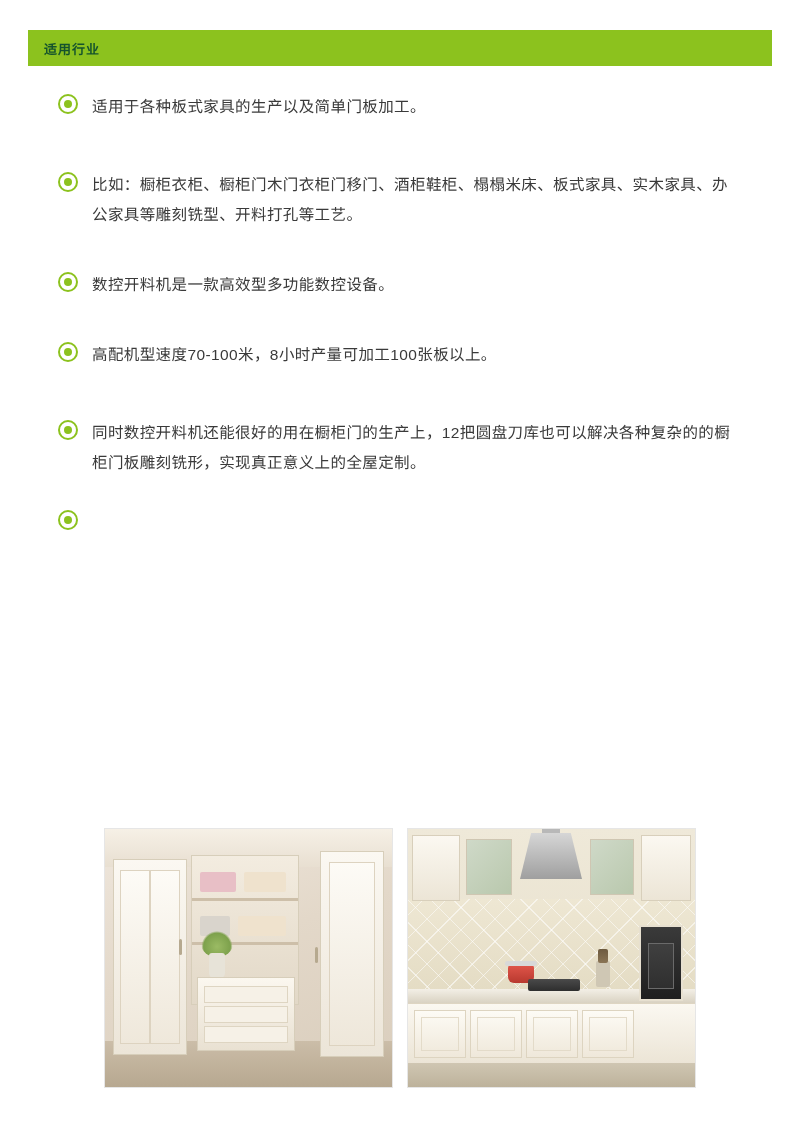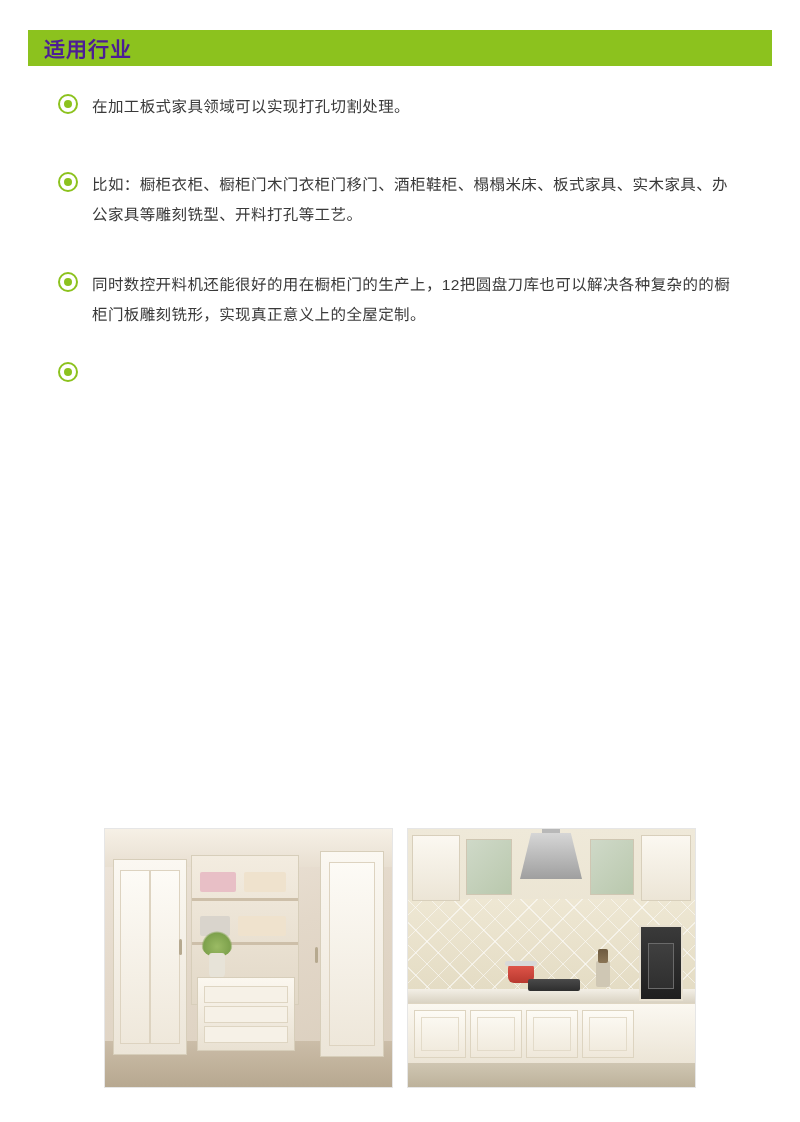--- a/index.html
+++ b/index.html
@@ -26,22 +26,22 @@
     position: absolute;
     left: 28px;
     top: 30px;
     width: 744px;
     height: 36px;
     background: #8cc21e;
     display: flex;
     align-items: center;
   }
   .section-header .title {
-    color: #4c1d95;
-    font-size: 21px;
+    color: #14532d;
+    font-size: 13px;
     font-weight: bold;
     letter-spacing: 1px;
     margin-left: 16px;
   }
 
   
   .bullet-list {
     position: absolute;
     left: 58px;
     top: 92px;
@@ -295,29 +295,37 @@
 <div class="page">
 
   <div class="section-header">
     <span class="title">适用行业</span>
   </div>
 
   <div class="bullet-list">
 
     <div class="bullet-item gap-lg">
       <span class="bullet-icon"></span>
-      <span class="bullet-text">在加工板式家具领域可以实现打孔切割处理。</span>
+      <span class="bullet-text">适用于各种板式家具的生产以及简单门板加工。</span>
     </div>
 
     <div class="bullet-item gap-md">
       <span class="bullet-icon"></span>
       <span class="bullet-text">比如：橱柜衣柜、橱柜门木门衣柜门移门、酒柜鞋柜、榻榻米床、板式家具、实木家具、办公家具等雕刻铣型、开料打孔等工艺。</span>
     </div>
 
-
+    <div class="bullet-item gap-md">
+      <span class="bullet-icon"></span>
+      <span class="bullet-text">数控开料机是一款高效型多功能数控设备。</span>
+    </div>
+
+    <div class="bullet-item gap-lg">
+      <span class="bullet-icon"></span>
+      <span class="bullet-text">高配机型速度70-100米，8小时产量可加工100张板以上。</span>
+    </div>
 
 
     <div class="bullet-item gap-sm">
       <span class="bullet-icon"></span>
       <span class="bullet-text">同时数控开料机还能很好的用在橱柜门的生产上，12把圆盘刀库也可以解决各种复杂的的橱柜门板雕刻铣形，实现真正意义上的全屋定制。</span>
     </div>
 
     <div class="bullet-item">
       <span class="bullet-icon"></span>
     </div>

